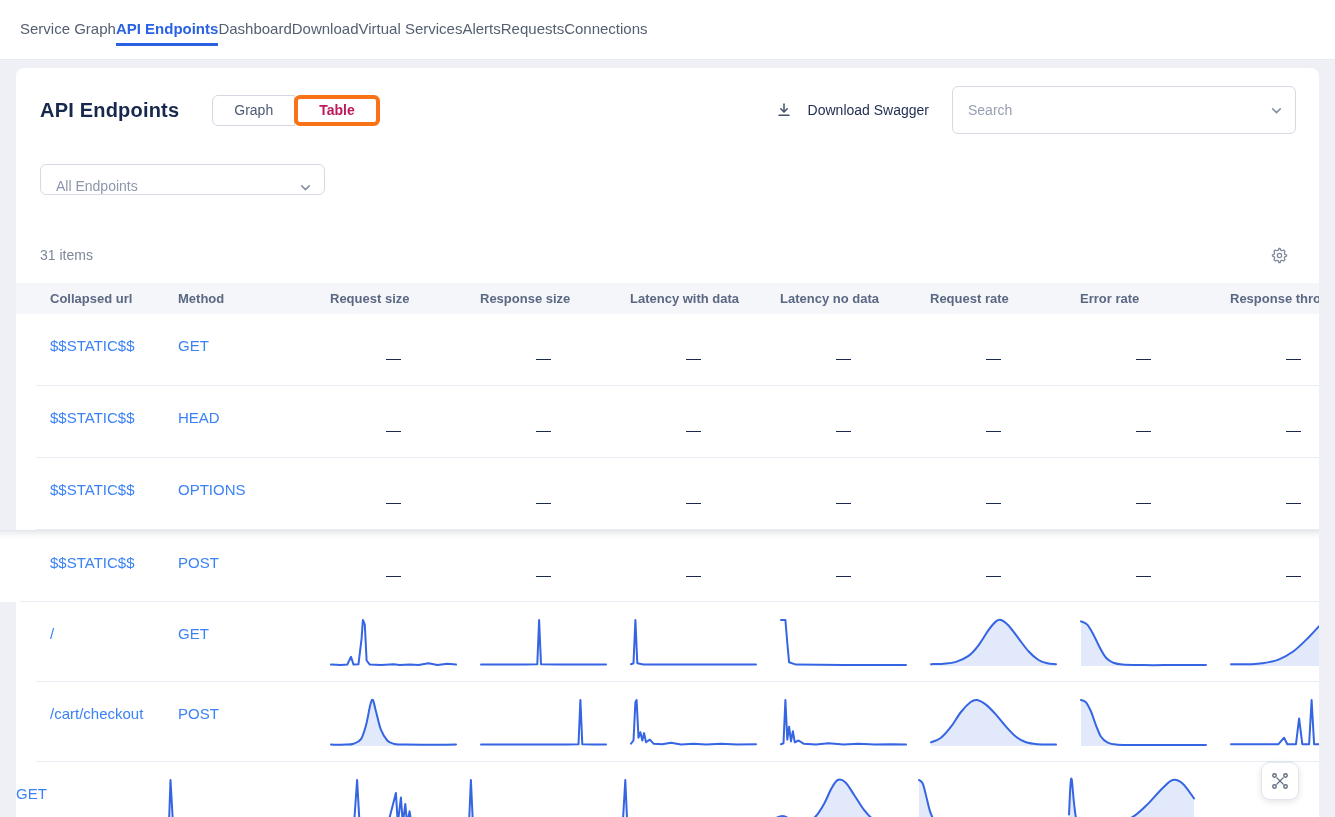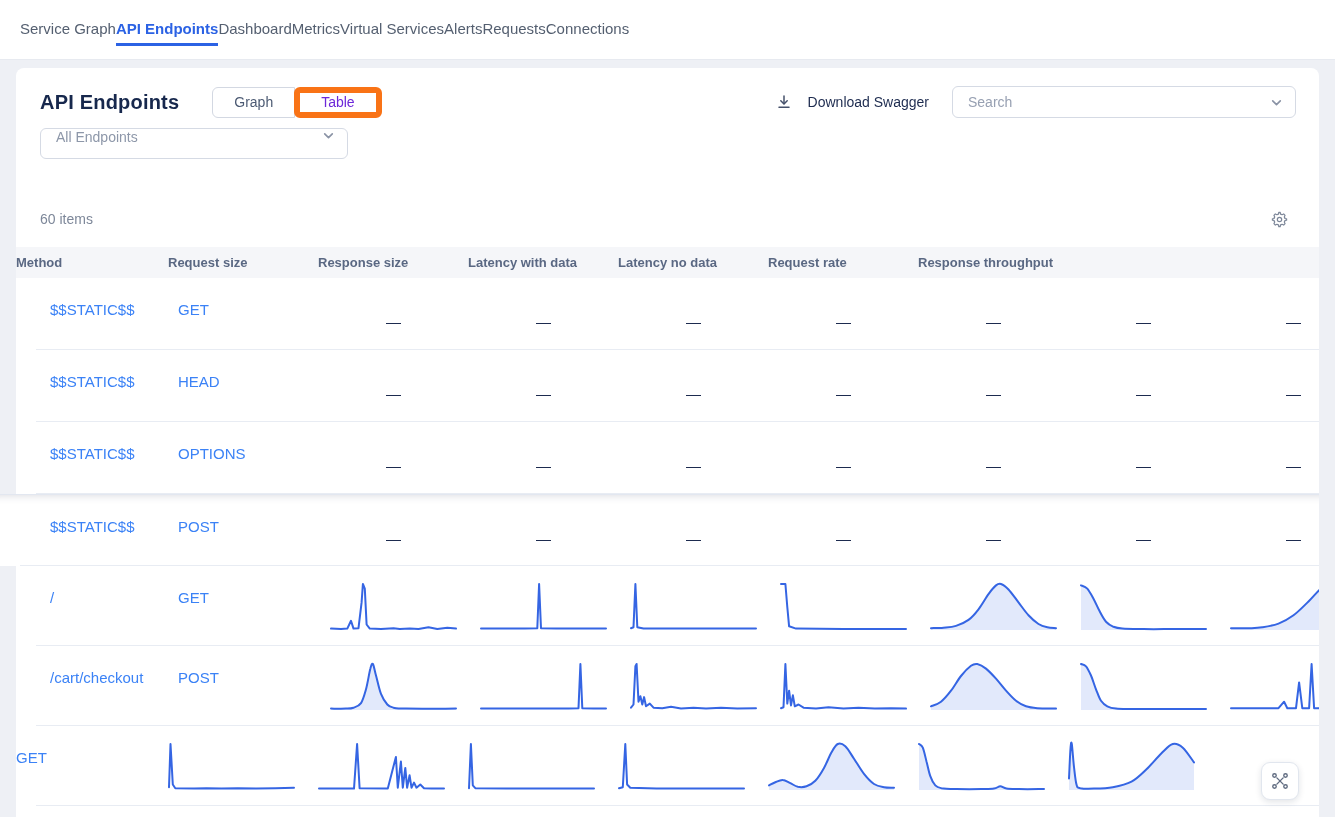--- a/index.html
+++ b/index.html
@@ -15,35 +15,35 @@
 
   
   .card { margin:8px 16px 0; background:#fff; border-radius:8px; min-height:790px;
     position:relative; }
   .card-top { padding:18px 23px 0 24px; display:flex; align-items:center; }
   .page-title { font-size:20px; font-weight:700; color:#17284d; letter-spacing:.2px; }
   .seg { display:flex; margin-left:33px; }
   .seg-btn { height:31px; padding:0 21px; font-size:14px; display:flex; align-items:center;
     background:#fff; cursor:pointer;text-align:right; }
   .seg-btn.graph { border:1px solid #d3d8e2; border-radius:6px 0 0 6px; color:#4c5a73; }
-  .seg-btn.table-active { border:6px solid #f97316; border-radius:6px; color:#6d28d9;
-    margin-left:-1px; font-weight:400; }
+  .seg-btn.table-active { border:4px solid #f97316; border-radius:6px; color:#be185d;
+    margin-left:-1px; font-weight:700; }
   .spacer { flex:1; }
   .download { display:flex; align-items:center; gap:16px; color:#1d2b4f; font-size:14px;
     cursor:pointer; }
-  .search-box { width:344px; height:32px; border:1px solid #d5dae4; border-radius:6px;
+  .search-box { width:344px; height:48px; border:1px solid #d5dae4; border-radius:6px;
     margin-left:23px; display:flex; align-items:center; padding:0 12px 0 15px; background:#fff; }
   .search-input { border:0; outline:0; flex:1; font-size:14px; color:#33405c; min-width:0;
     font-family:inherit; background:transparent; }
   .search-input::placeholder { color:#97a0b2; }
 
   .filter-row { padding:10px 24px 0; }
-  .select { width:308px; height:31px; border:1px solid #d5dae4; border-radius:6px;
-    display:flex; align-items:flex-start; padding:0 12px 0 15px; color:#8d97a9; font-size:14px;
-    cursor:pointer; background:#fff; }
+  .select { width:285px; height:31px; border:1px solid #d5dae4; border-radius:6px;
+    display:flex; align-items:flex-end; padding:0 12px 0 15px; color:#8d97a9; font-size:14px;
+    cursor:pointer; background:#fff;margin-top:20px; }
   .select-label { flex:1; }
 
   .toolbar { margin-top:44px; padding:0 31px 0 24px; height:32px; display:flex;
     justify-content:space-between; align-items:center; }
   .items-count { font-size:14px; color:#7d8799; }
   .gear-btn { cursor:pointer; display:flex; }
 
   
   .thead { margin-top:12px; height:31px; background:#f5f6f9; display:flex; overflow:hidden; }
   .th { font-size:13px; font-weight:700; color:#5a6883; display:flex; align-items:center;
@@ -69,21 +69,21 @@
     background:#fff; border:1px solid #e1e6ee; border-radius:9px; box-shadow:0 2px 6px rgba(20,30,60,.12);
     display:flex; align-items:center; justify-content:center; cursor:pointer; z-index:5; }
 </style>
 </head>
 <body>
 
 <div class="nav">
     <div class="nav-item">Service Graph</div>
     <div class="nav-item active">API Endpoints</div>
     <div class="nav-item">Dashboard</div>
-    <div class="nav-item">Metrics</div>
+    <div class="nav-item">Download</div>
     <div class="nav-item">Virtual Services</div>
     <div class="nav-item">Alerts</div>
     <div class="nav-item">Requests</div>
     <div class="nav-item">Connections</div>
   </div>
 
 <div class="card">
 
   <div class="card-top">
     <div class="page-title">API Endpoints</div>
@@ -121,38 +121,40 @@
       <span class="select-label">All Endpoints</span>
       <span style="display:flex;">
         <svg width="13" height="13" viewBox="0 0 12 12" fill="none" stroke="#8a93a5" stroke-width="1.5" stroke-linecap="round" stroke-linejoin="round">
           <path d="M2.5 4.5L6 8l3.5-3.5"></path>
         </svg>
       </span>
     </div>
   </div>
 
   <div class="toolbar">
-    <span class="items-count">60 items</span>
+    <span class="items-count">31 items</span>
     <span class="gear-btn">
       <span style="display:flex;">
         <svg width="17" height="17" viewBox="0 0 18 18" fill="none" stroke="#7d8799" stroke-width="1.3" stroke-linejoin="round">
           <path d="M9.75 1.5l.32 1.75a5.9 5.9 0 0 1 1.67.69l1.67-.83 1.48 1.48-.83 1.67c.3.52.54 1.08.69 1.67l1.75.32v1.5l-1.75.32a5.9 5.9 0 0 1-.69 1.67l.83 1.67-1.48 1.48-1.67-.83a5.9 5.9 0 0 1-1.67.69l-.32 1.75h-1.5l-.32-1.75a5.9 5.9 0 0 1-1.67-.69l-1.67.83-1.48-1.48.83-1.67a5.9 5.9 0 0 1-.69-1.67L1.5 9.75v-1.5l1.75-.32c.15-.59.39-1.15.69-1.67l-.83-1.67 1.48-1.48 1.67.83a5.9 5.9 0 0 1 1.67-.69l.32-1.75h1.5z"></path>
           <circle cx="9" cy="9" r="2.3"></circle>
         </svg>
       </span>
     </span>
   </div>
 
   <div class="thead">
+      <div class="th col-url">Collapsed url</div>
       <div class="th col-method">Method</div>
       <div class="th col-metric">Request size</div>
       <div class="th col-metric">Response size</div>
       <div class="th col-metric">Latency with data</div>
       <div class="th col-metric">Latency no data</div>
       <div class="th col-metric">Request rate</div>
+      <div class="th col-metric">Error rate</div>
       <div class="th col-metric">Response throughput</div>
     </div>
   <div id="tbody">
       <div class="row empty">
         <div class="cell col-url cell-text">$$STATIC$$</div>
         <div class="cell col-method cell-text">GET</div>
         <div class="cell col-metric dash-cell">—</div>
         <div class="cell col-metric dash-cell">—</div>
         <div class="cell col-metric dash-cell">—</div>
         <div class="cell col-metric dash-cell">—</div>

